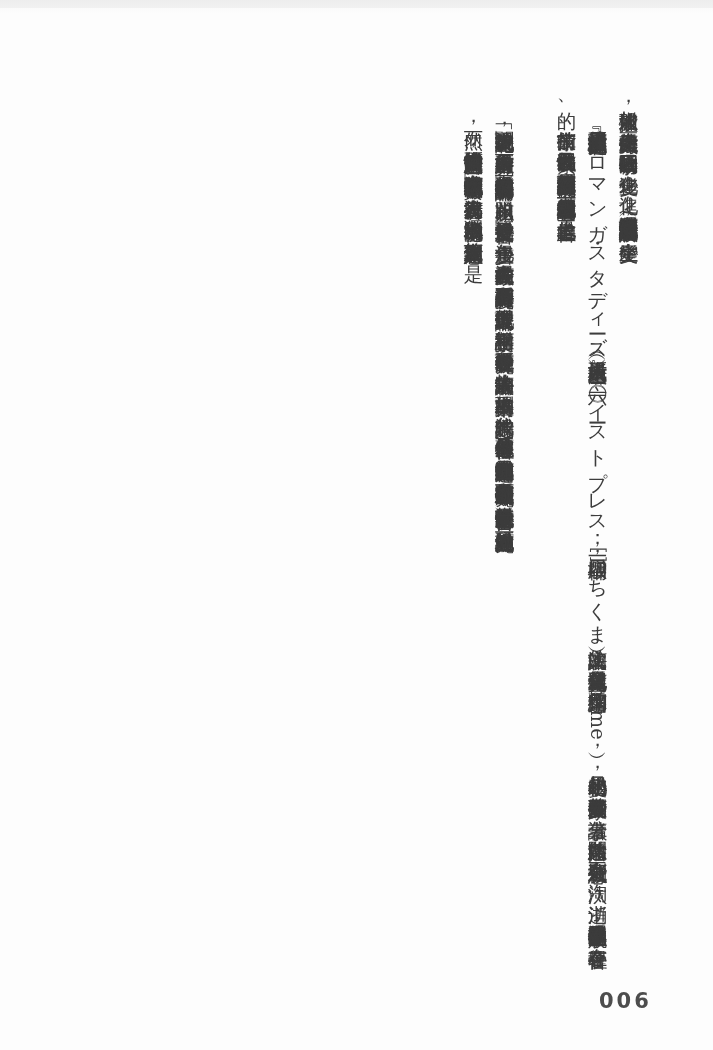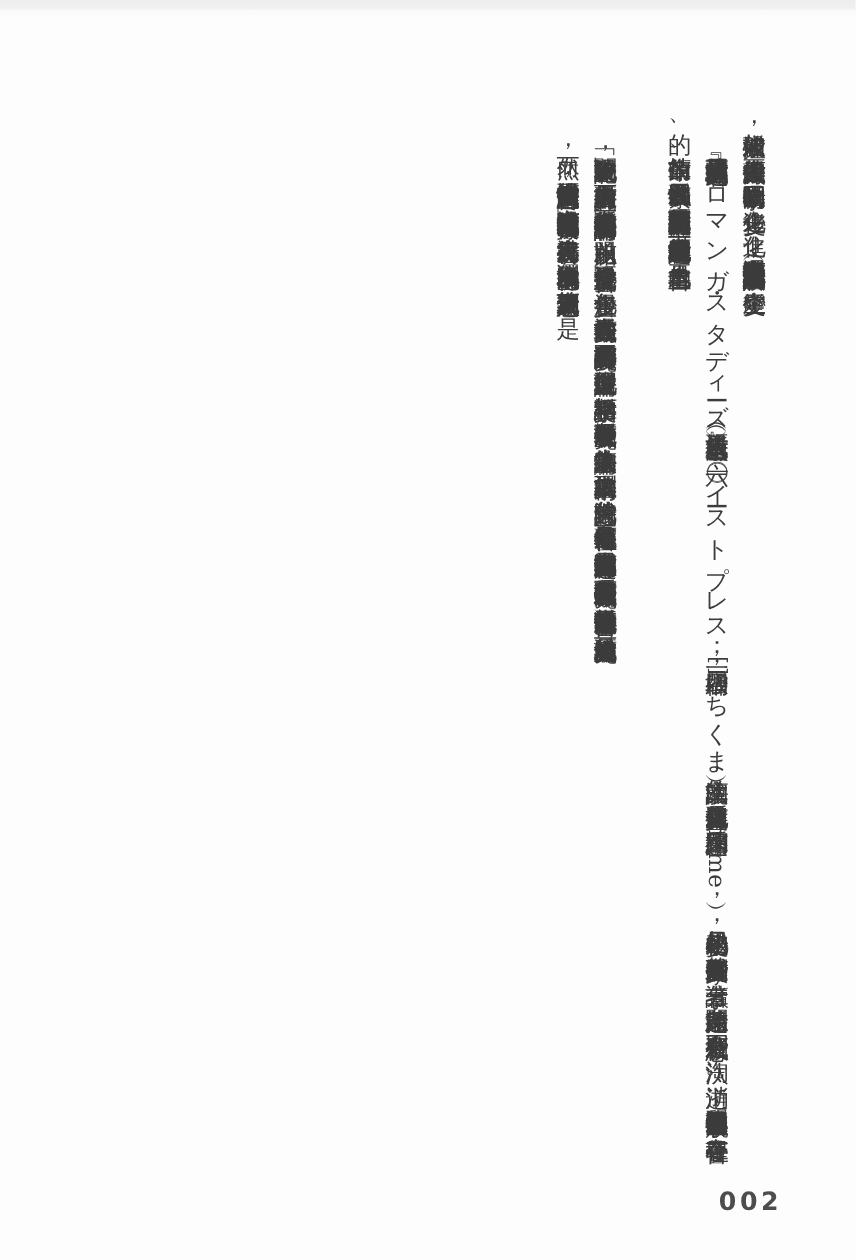--- a/index.html
+++ b/index.html
@@ -65,14 +65,14 @@
 <div class="page">
   <div class="top-edge"></div>
 
   <main class="text-block">
     <p class="para">如水波般碰撞，產生更複雜的傳播方式，同時吸收周圍的事物，進一步變化、進化。有時還會在傳播過程中有意識地改變最初的表現意義（又或是出於誤解），產生突變。</p>
     <p class="para indent">借用成人漫畫研究中屈指可數的先驅著述『エロマンガ・スタディーズ（成人漫畫研析）』（永山薫／二〇〇六，イーストプレス；［增補版］二〇一四，ちくま文庫）的說法，這就像是一種文化基因、一種網路迷因（meme），起初只是小小的變化，然後有些受到眾多的作家、讀者分享，開始急速散播；有些則不久就被遺忘、淘汰、消逝。這個過程又跟生物界的生存競爭不同，存在著社會學的、技術革命的、以及偶發性的各種因素；它們是研究藝術表現論時絕不可無視的部分，而盡可能鉅細靡遺地替各位解說這個過程，也正是本書的主旨。</p>
     <p class="para indent section-gap">關於漫畫表現的「記號化」，市面上早有許多前人的研究。然而在俗稱「成人漫畫」的領域中卻幾乎沒有任何相關的討論。跟以前相比，「漫畫研究」已變得非常普及。包含少年漫畫、少女漫畫在內的各種領域，都有許許多多各種不同角度的研究。從漫畫分鏡配置理論、對話框和手繪文字、擬音等各種狀聲表現的研究、人物的畫法等表象論，到漫畫的故事架構、時代設定的考究、乃至價值觀等社會學途徑。今天的漫畫與各類型的媒體都有關連，在某種意義上是一種可以從任何學問進行研究的領域，對從小便看漫畫長大的世代（包含筆者自己）而言，可說是充滿魅力的研究領域。</p>
     <p class="para indent">然而，當學術性的漫畫研究愈來愈普遍的同時，唯有「成人漫畫」這個領域就像漂浮在宇宙的暗物質一樣，彷彿沒有人看得見，獨自形成一塊神祕的空間。筆者第一次注意到這個現象，是</p>
   </main>
 
-  <div class="page-number">002</div>
+  <div class="page-number">006</div>
 </div>
 
 </body></html>

